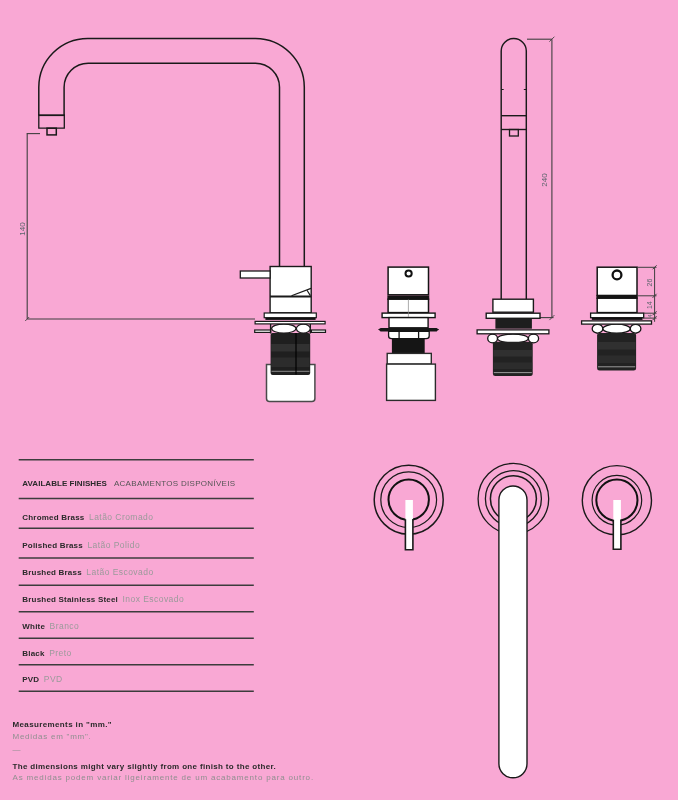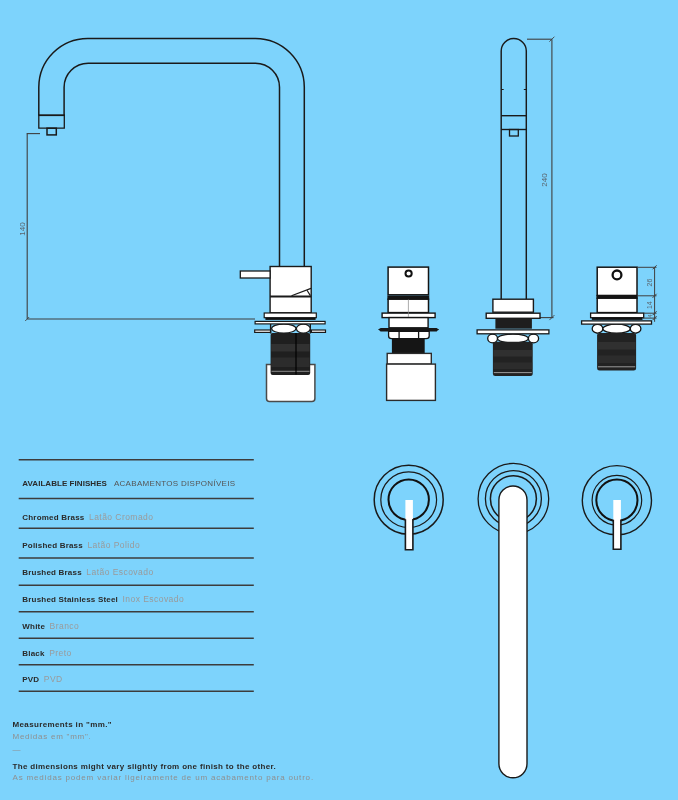--- a/index.html
+++ b/index.html
@@ -1,16 +1,16 @@
 <!DOCTYPE html>
 <html><head>
 <meta charset="utf-8">
 <style>
   html,body{margin:0;padding:0;background:#ffffff;}
-  .page{position:relative;width:678px;height:800px;background:#7dd3fc;overflow:hidden;}
+  .page{position:relative;width:678px;height:800px;background:#f9a8d4;overflow:hidden;}
   svg{display:block;}
   text{font-family:"Liberation Sans", sans-serif;}
 </style>
 </head>
 <body>
 <div class="page">
 <svg width="678" height="800" viewBox="0 0 678 800" xmlns="http://www.w3.org/2000/svg">
 
 <g id="spout-tube" fill="none" stroke="#1a1a1a" stroke-width="1.5">
   <path d="M38.8,115.2 L38.8,87.3 A48.9,48.9 0 0 1 87.7,38.4 L255.4,38.4 A48.9,48.9 0 0 1 304.3,87.3 L304.3,266.5"></path>

